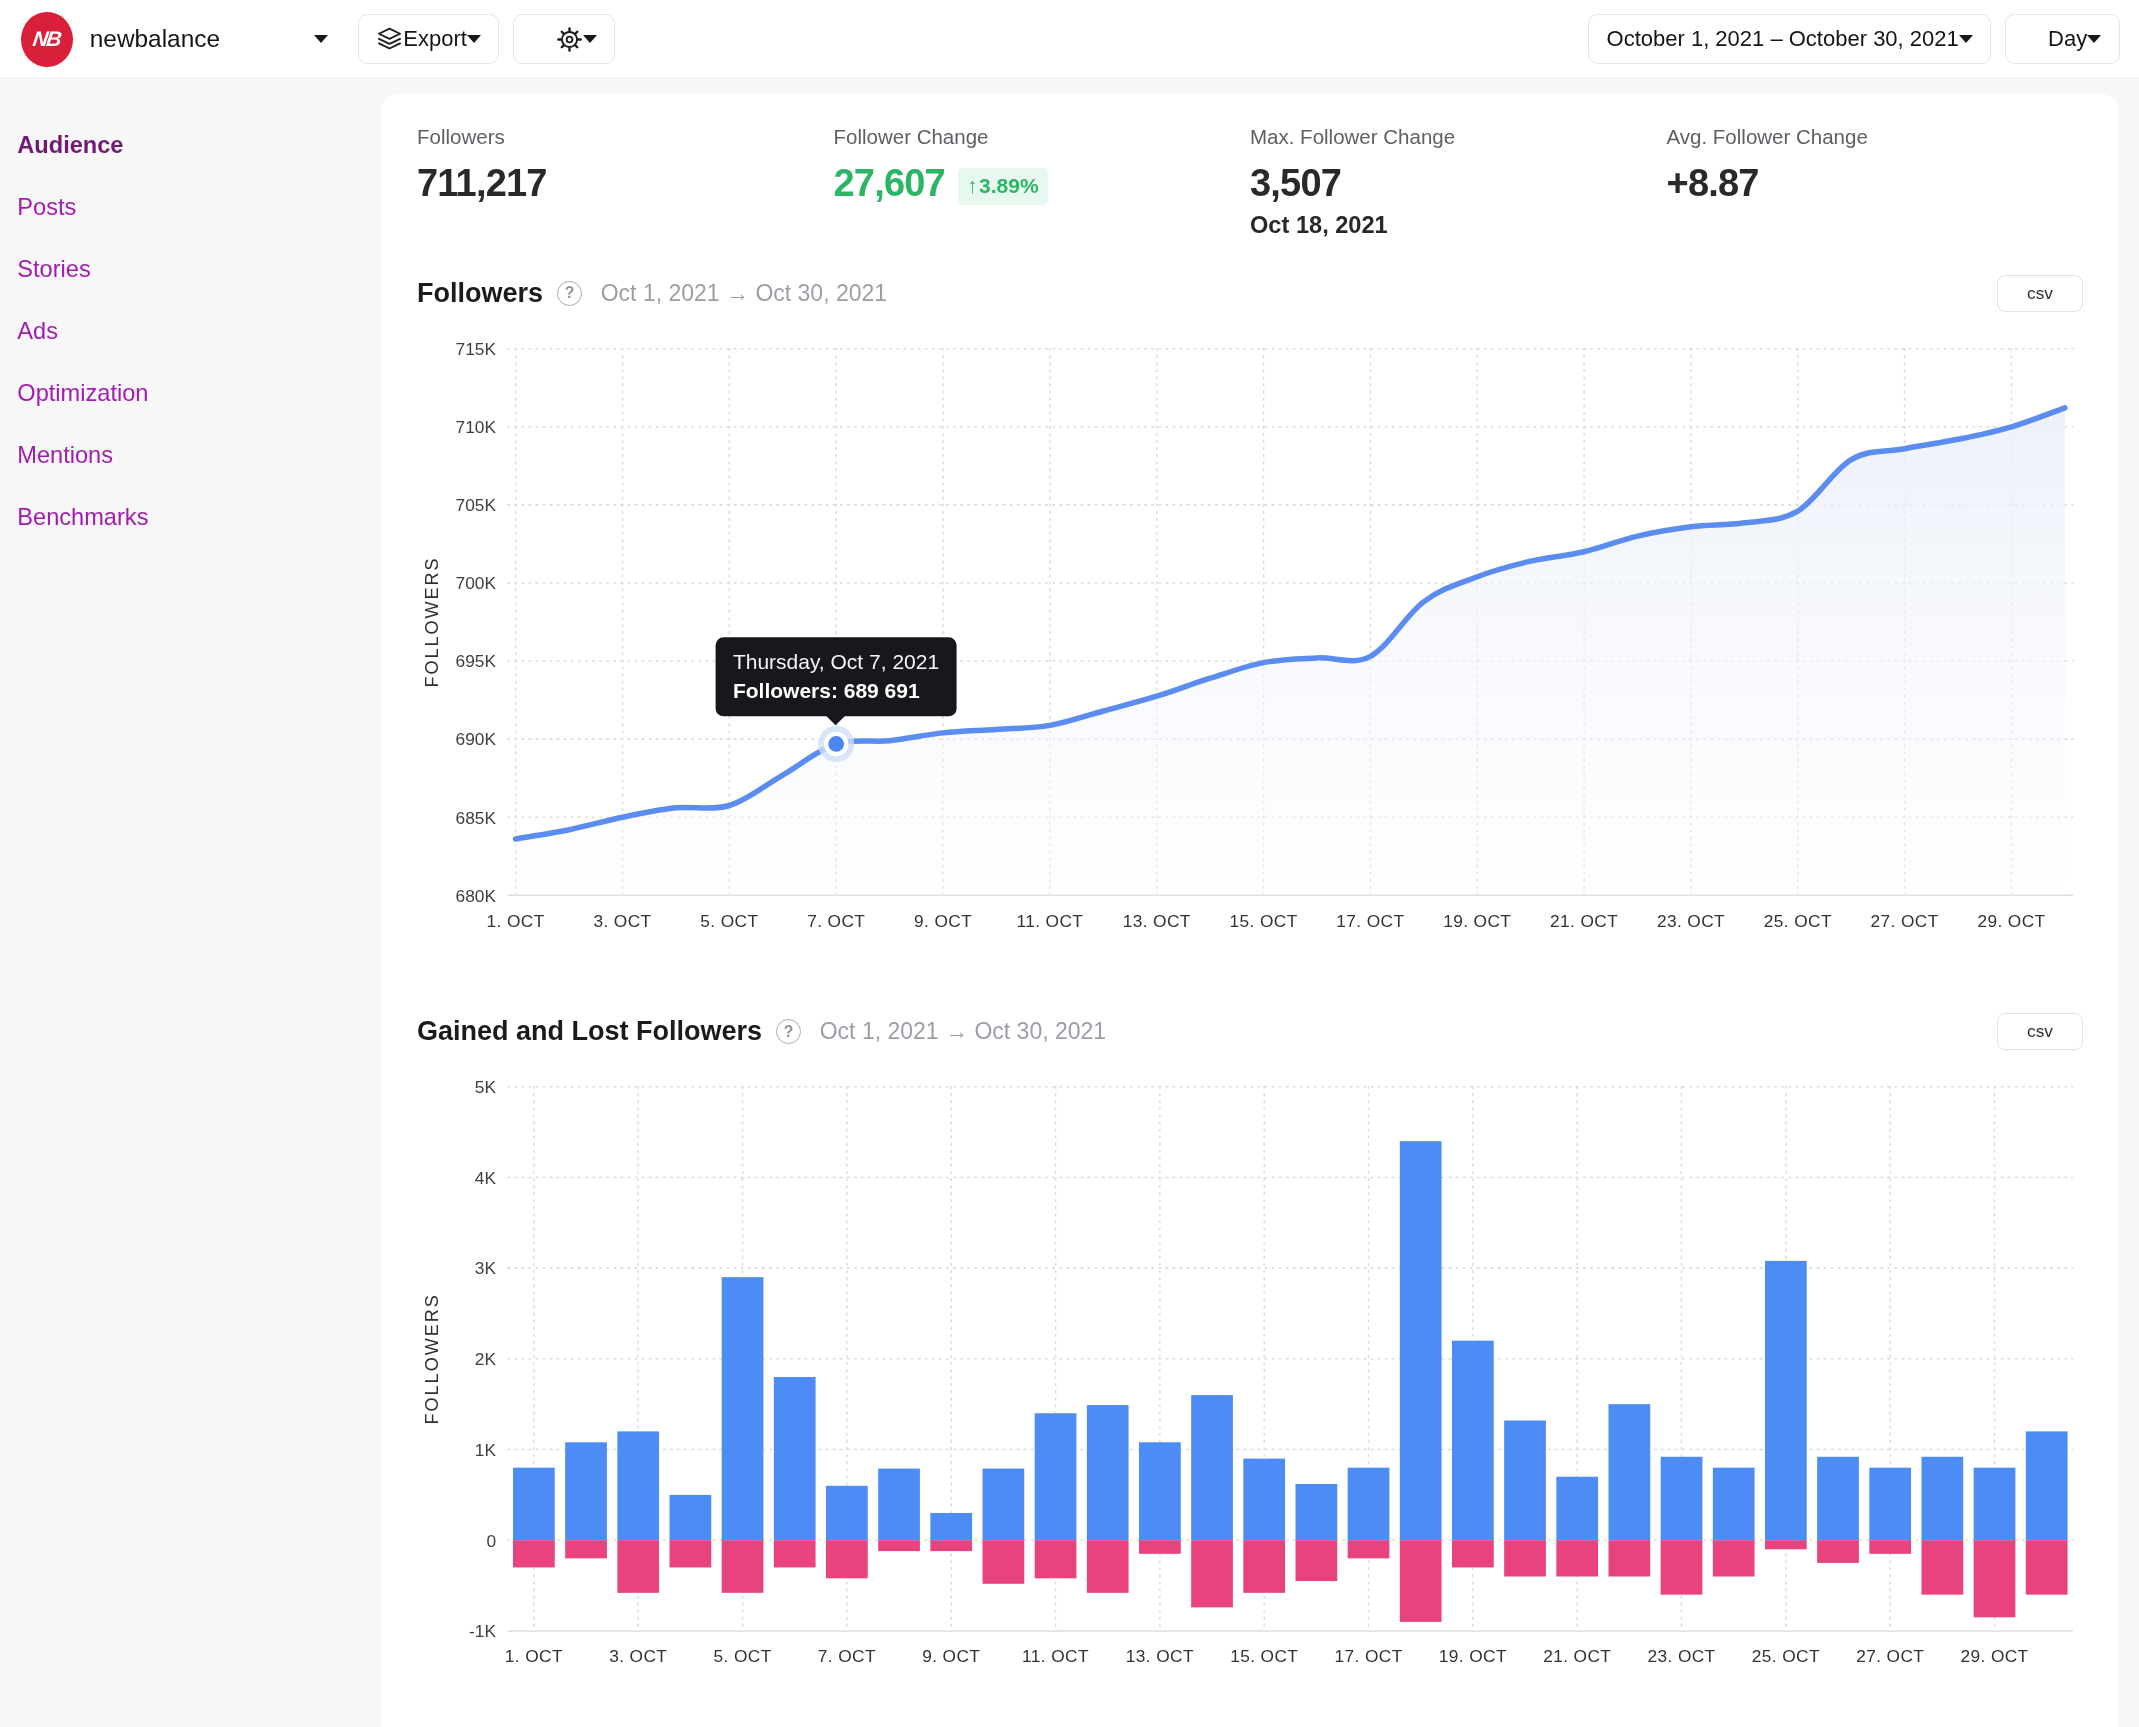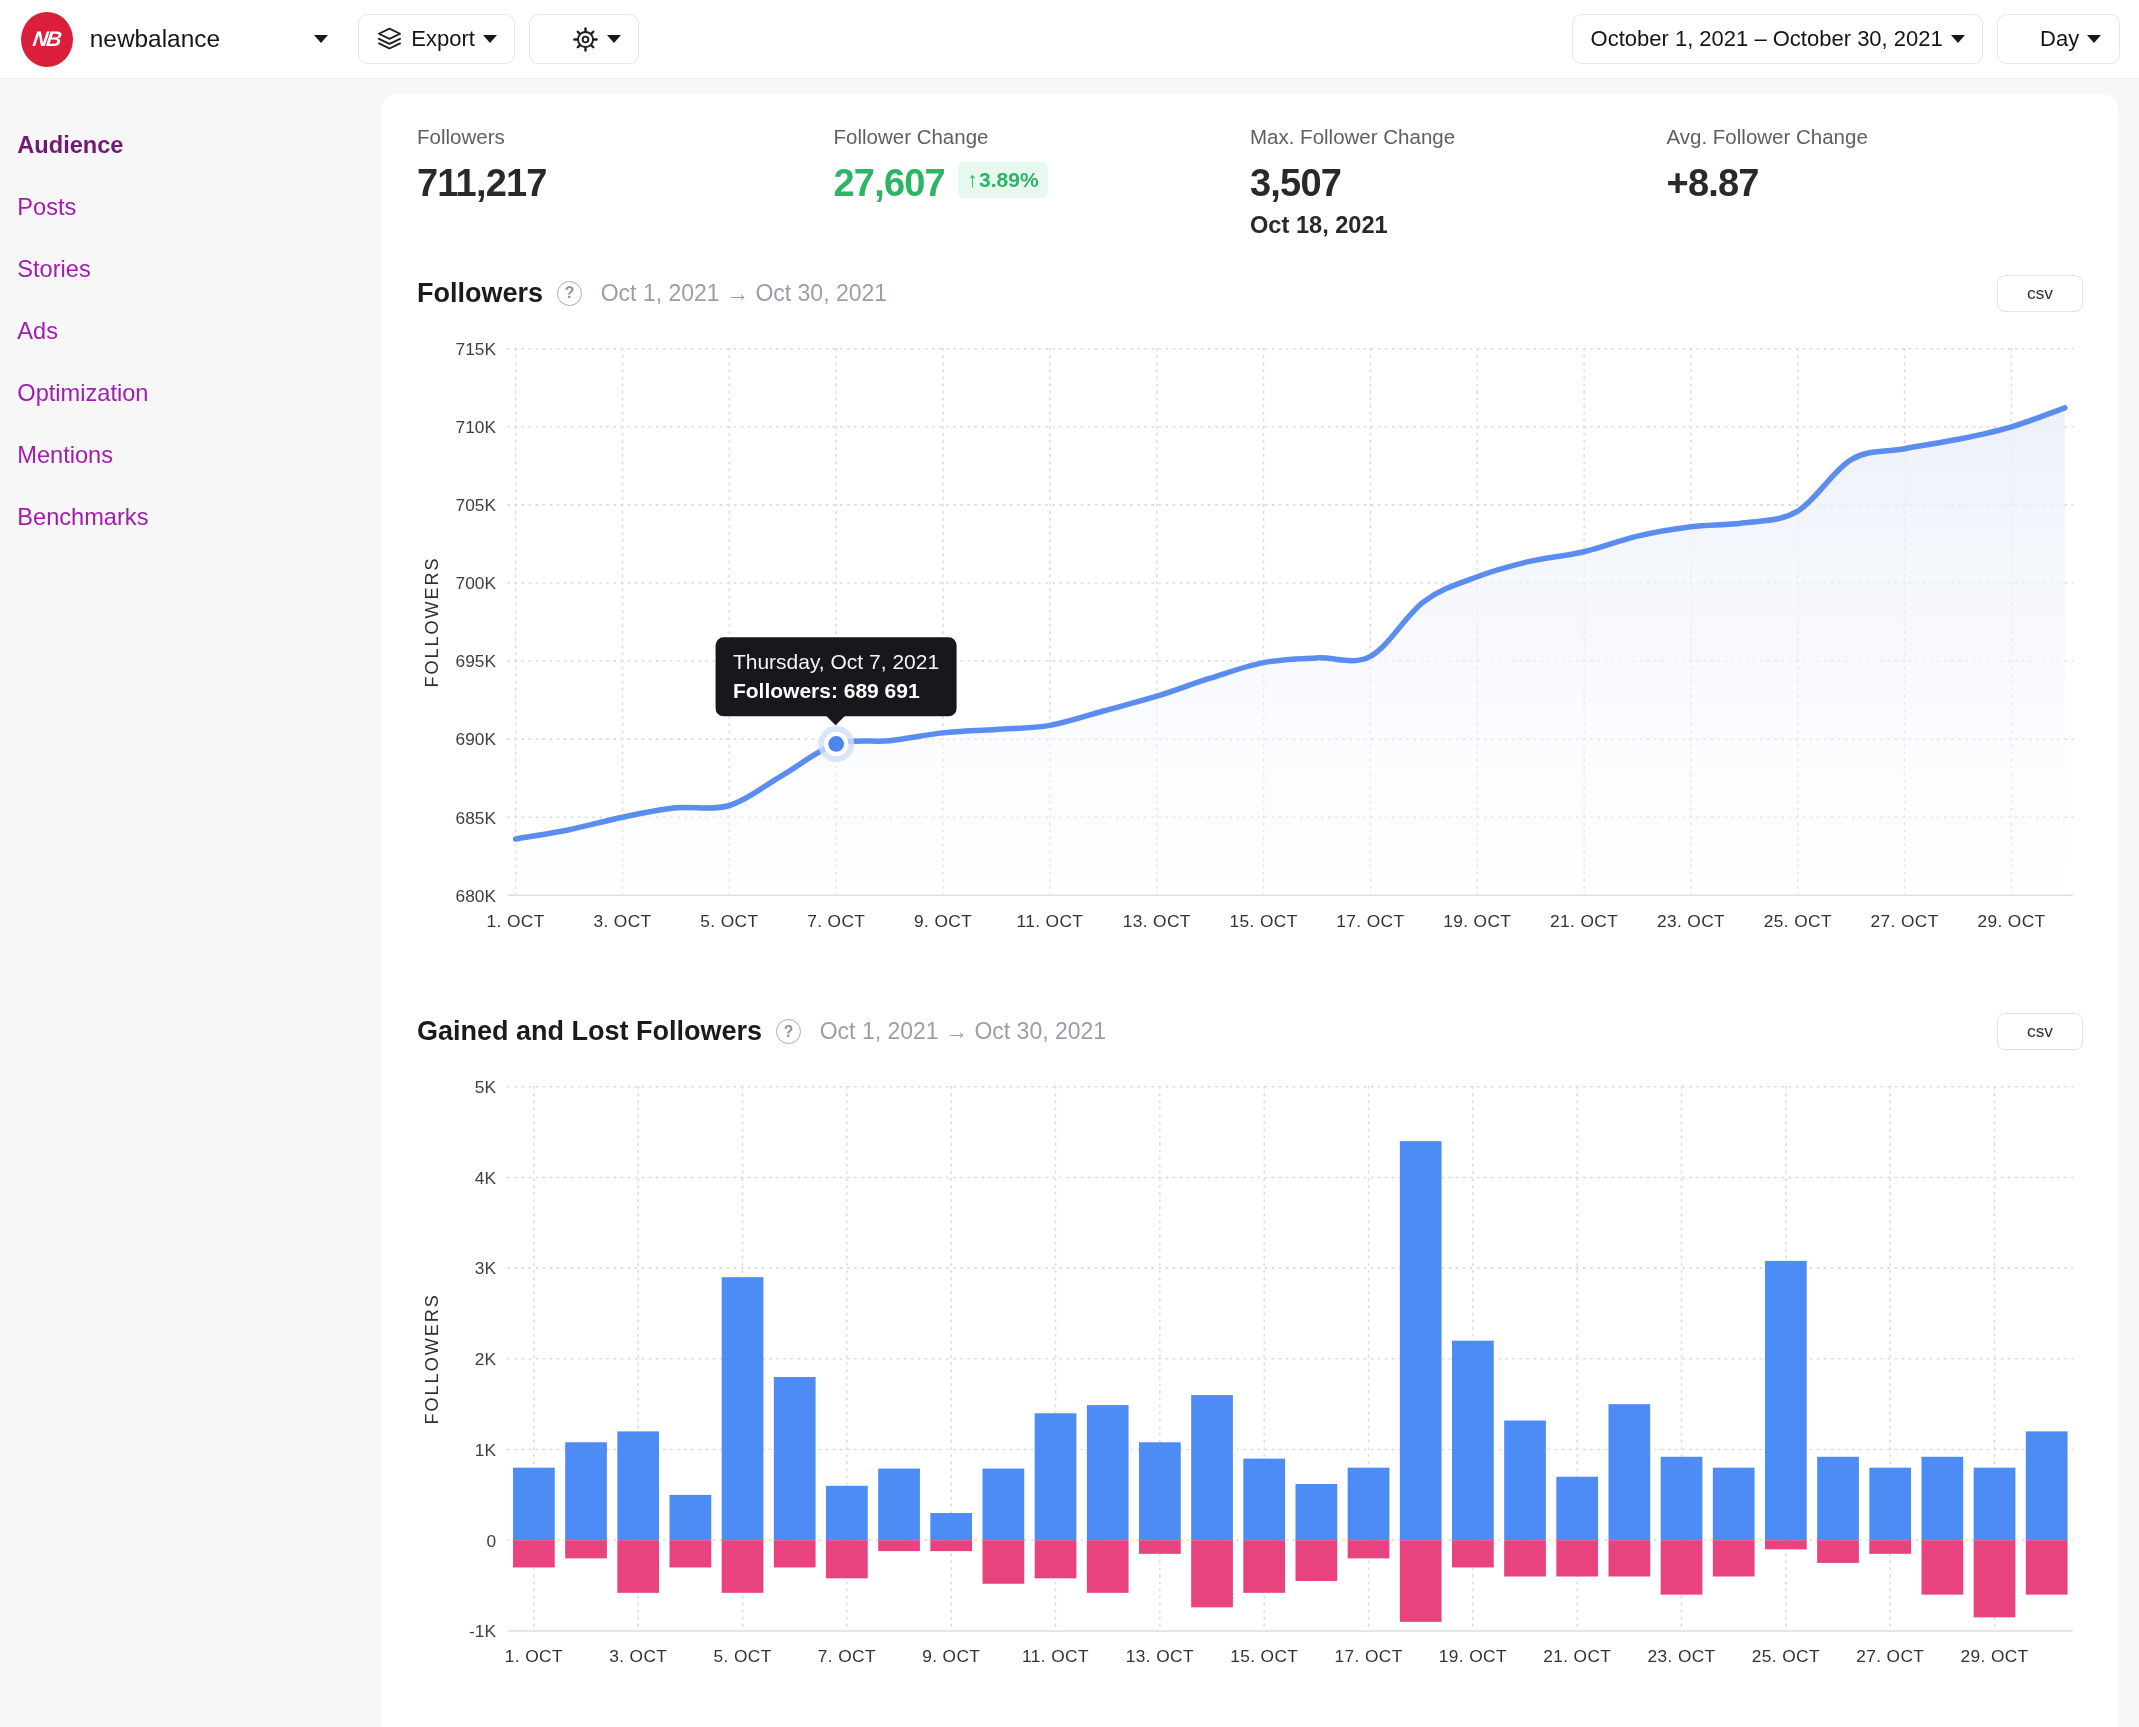--- a/index.html
+++ b/index.html
@@ -11,42 +11,42 @@
     background:#fff; border-bottom:0.8px solid #ededef;
     display:flex; align-items:center; padding:0 20.5px; z-index:10; }
   .logo { width:52px; height:55px; border-radius:50%; background:#d91f3a;
     display:flex; align-items:center; justify-content:center; flex:0 0 auto; }
   .logo span { color:#fff; font-weight:bold; font-style:italic; font-size:21px;
     letter-spacing:-1.6px; transform:skewX(-8deg); }
   .account-name { font-size:24.4px; font-weight:500; color:#141517; margin-left:17.3px; }
   .caret { width:0; height:0; border-left:7px solid transparent;
     border-right:7px solid transparent; border-top:8.7px solid #17181a; flex:0 0 auto; }
   .acct-caret { margin-left:94px; margin-right:30px; }
-  .btn { display:inline-flex; align-items:center; gap:8px; height:50px;
+  .btn { display:inline-flex; align-items:center; gap:0; height:50px;
     background:#fff; border:1.6px solid #e5e6e9; border-radius:9.4px;
     padding:0 17.3px; font-size:22px; color:#141517; cursor:pointer; }
   .btn + .btn { margin-left:14px;padding-left:42px; }
   .spacer { flex:1; }
 
   
   .sidebar { position:absolute; left:0; top:79px; width:382px; padding:35px 0 0 17.3px; }
   .side-item { height:62px; display:flex; align-items:center; font-size:23.6px;
     color:#a21caf; cursor:pointer; }
   .side-item.active { font-weight:bold; color:#701a75; }
 
   
   .card { position:absolute; left:382px; top:94px; width:1736px; min-height:1633px;
     background:#fff; border-radius:15.7px; padding:31px 35px; }
 
   .stats-row { display:grid; grid-template-columns:repeat(4,1fr); margin-bottom:35px; }
   .stat-label { font-size:20.5px; color:#5d6064; margin-bottom:12.6px; }
   .stat-value { font-size:38px; font-weight:bold; color:#28292b; letter-spacing:-0.8px; }
   .stat-value.green { color:#2bb565; }
   .stat-sub { font-size:23.6px; font-weight:bold; color:#28292b; margin-top:7.9px; }
-  .value-row { display:flex; align-items:flex-start; gap:12.6px; }
+  .value-row { display:flex; align-items:flex-end; gap:12.6px; }
   .badge { background:#e7f8ee; color:#2bb565; font-size:21px; font-weight:600;
     border-radius:4.7px; padding:6.3px 9.4px; display:inline-flex; align-items:center; gap:1.6px; }
   .badge .arr { font-weight:bold; }
 
   .sec-head { display:flex; align-items:center; gap:14px; height:38px; margin-bottom:20.5px; }
   .sec-title { font-size:27px; font-weight:bold; color:#1a1b1d; }
   .help { width:25px; height:25px; border-radius:50%; border:1.6px solid #a9adb3;
     color:#8d9299; font-size:15.7px; display:flex; align-items:center; justify-content:center;
     font-weight:600; cursor:pointer; flex:0 0 auto; }
   .sec-range { font-size:23px; color:#9a9fa6; margin-left:4.7px; }

